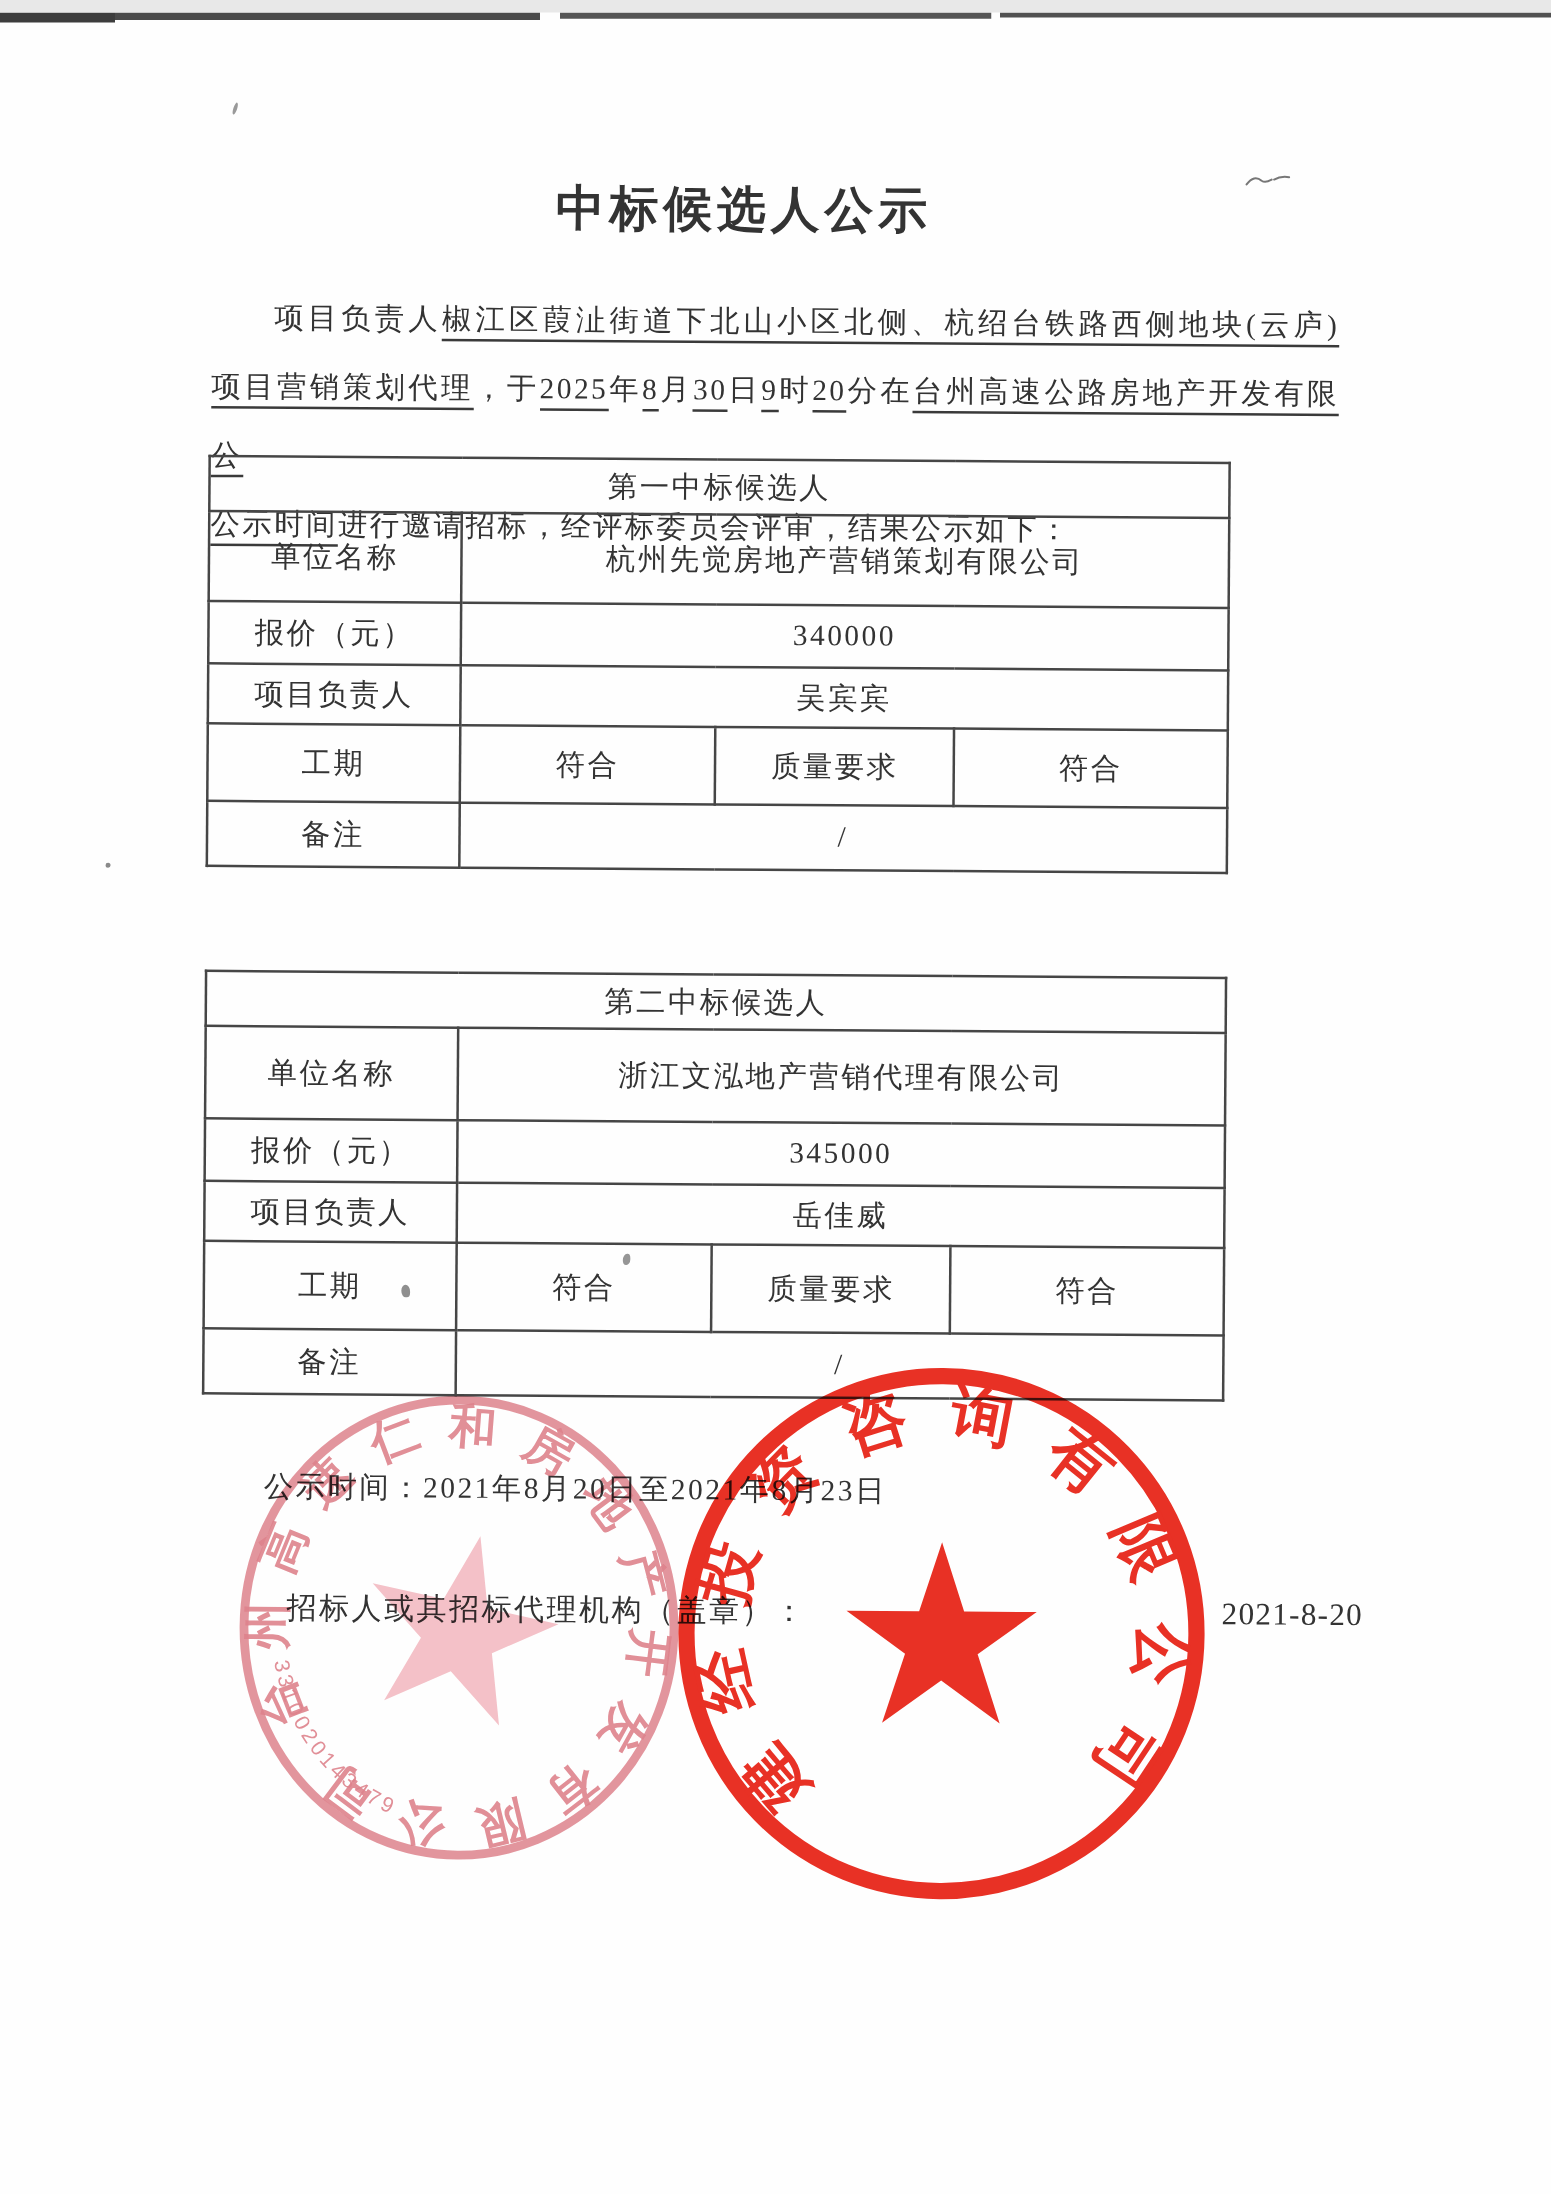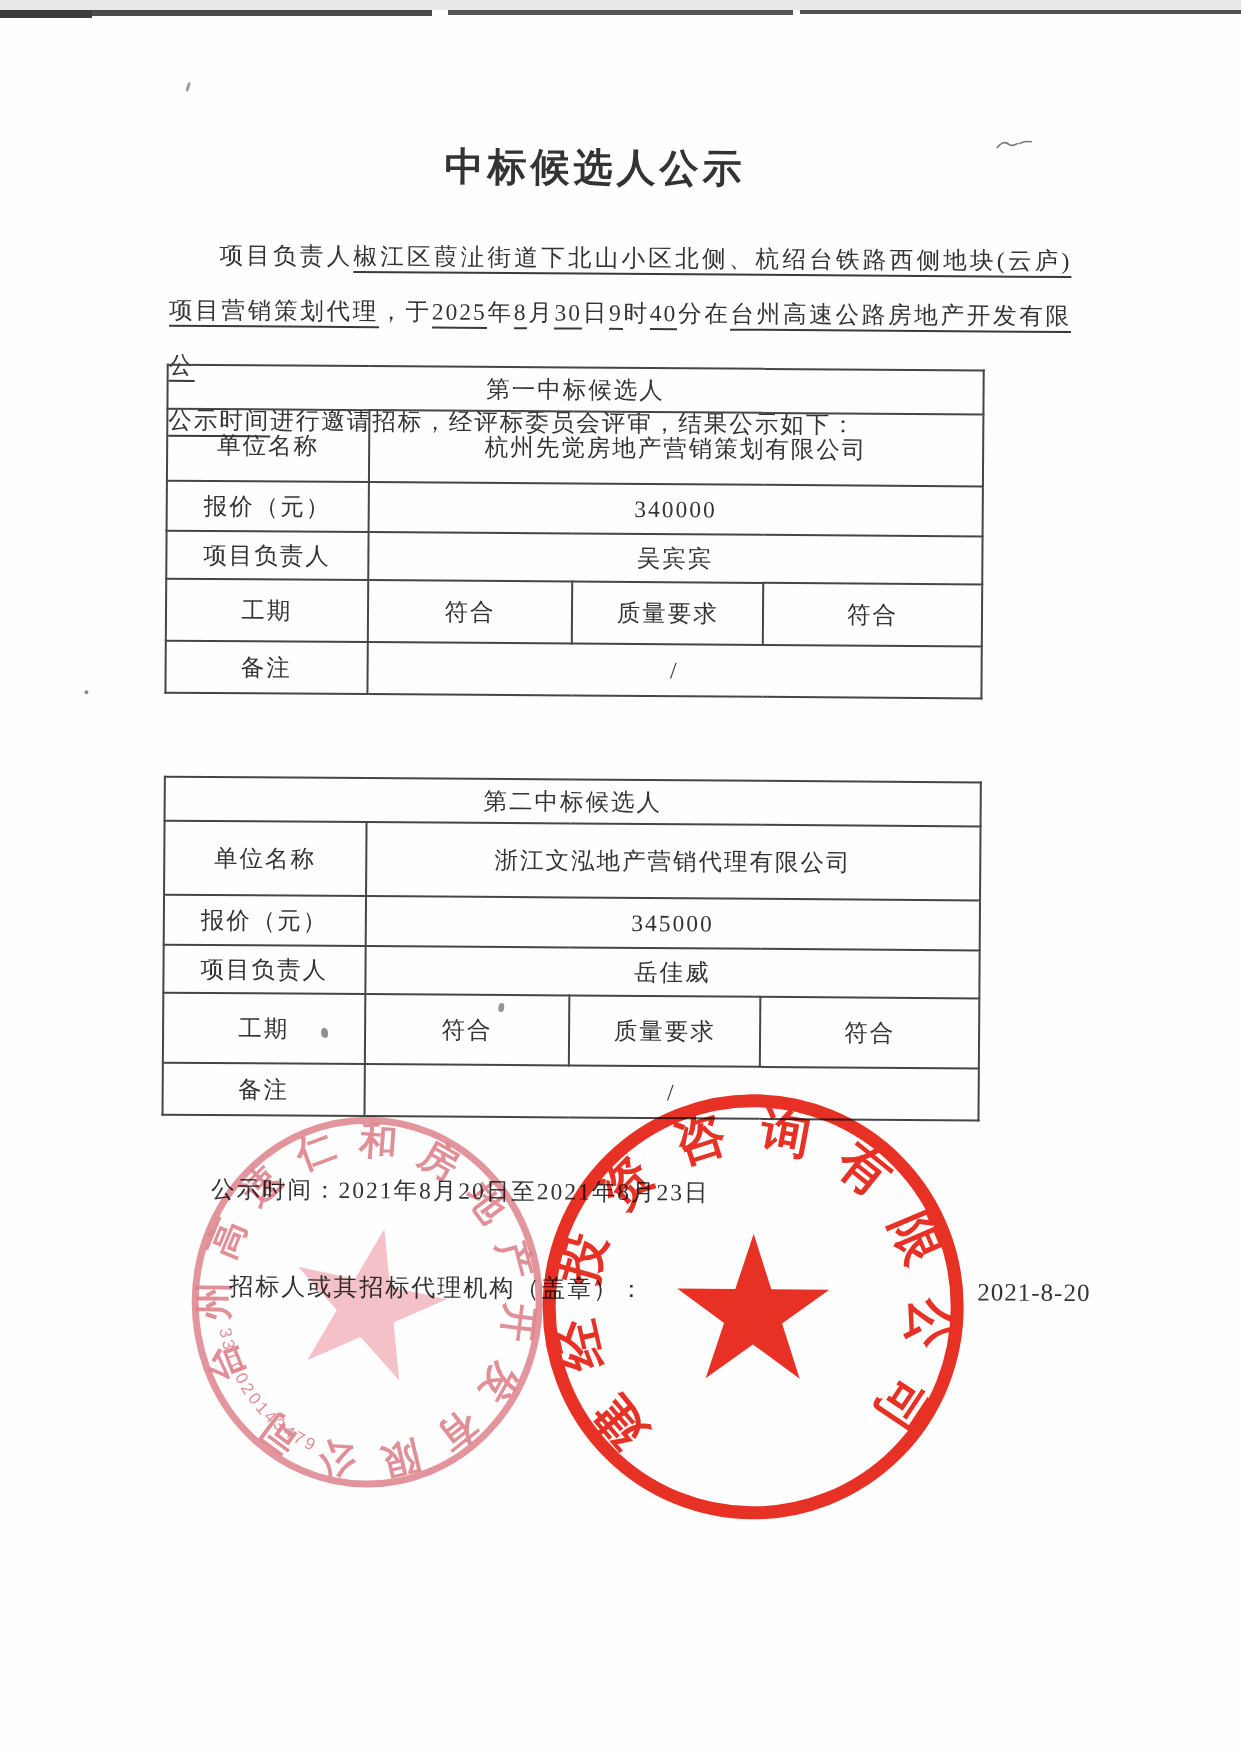--- a/index.html
+++ b/index.html
@@ -93,21 +93,21 @@
   <div class="scan-edge se2"></div>
   <div class="scan-edge se3"></div>
   <div class="scan-edge se4"></div>
 
   <div class="content">
 
     <div class="doc-title">中标候选人公示</div>
 
     <div class="intro">
       <div class="line l1"><span>项目负责人</span><span class="u">椒江区葭沚街道下北山小区北侧、杭绍台铁路西侧地块(云庐)</span></div>
-      <div class="line l2"><span class="u">项目营销策划代理</span><span>，于</span><span class="u">2025</span><span>年</span><span class="u">8</span><span>月</span><span class="u">30</span><span>日</span><span class="u">9</span><span>时</span><span class="u">40</span><span>分在</span><span class="u">台州高速公路房地产开发有限公</span></div>
+      <div class="line l2"><span class="u">项目营销策划代理</span><span>，于</span><span class="u">2025</span><span>年</span><span class="u">8</span><span>月</span><span class="u">30</span><span>日</span><span class="u">9</span><span>时</span><span class="u">20</span><span>分在</span><span class="u">台州高速公路房地产开发有限公</span></div>
       <div class="line l3"><span class="u">公示时间</span><span>进行邀请招标，经评标委员会评审，结果公示如下：</span></div>
     </div>
 
     <table class="bid t1">
       <colgroup>
           <col style="width:24.7%">
           <col style="width:25.1%">
           <col style="width:23.4%">
           <col style="width:26.8%">
         </colgroup>

